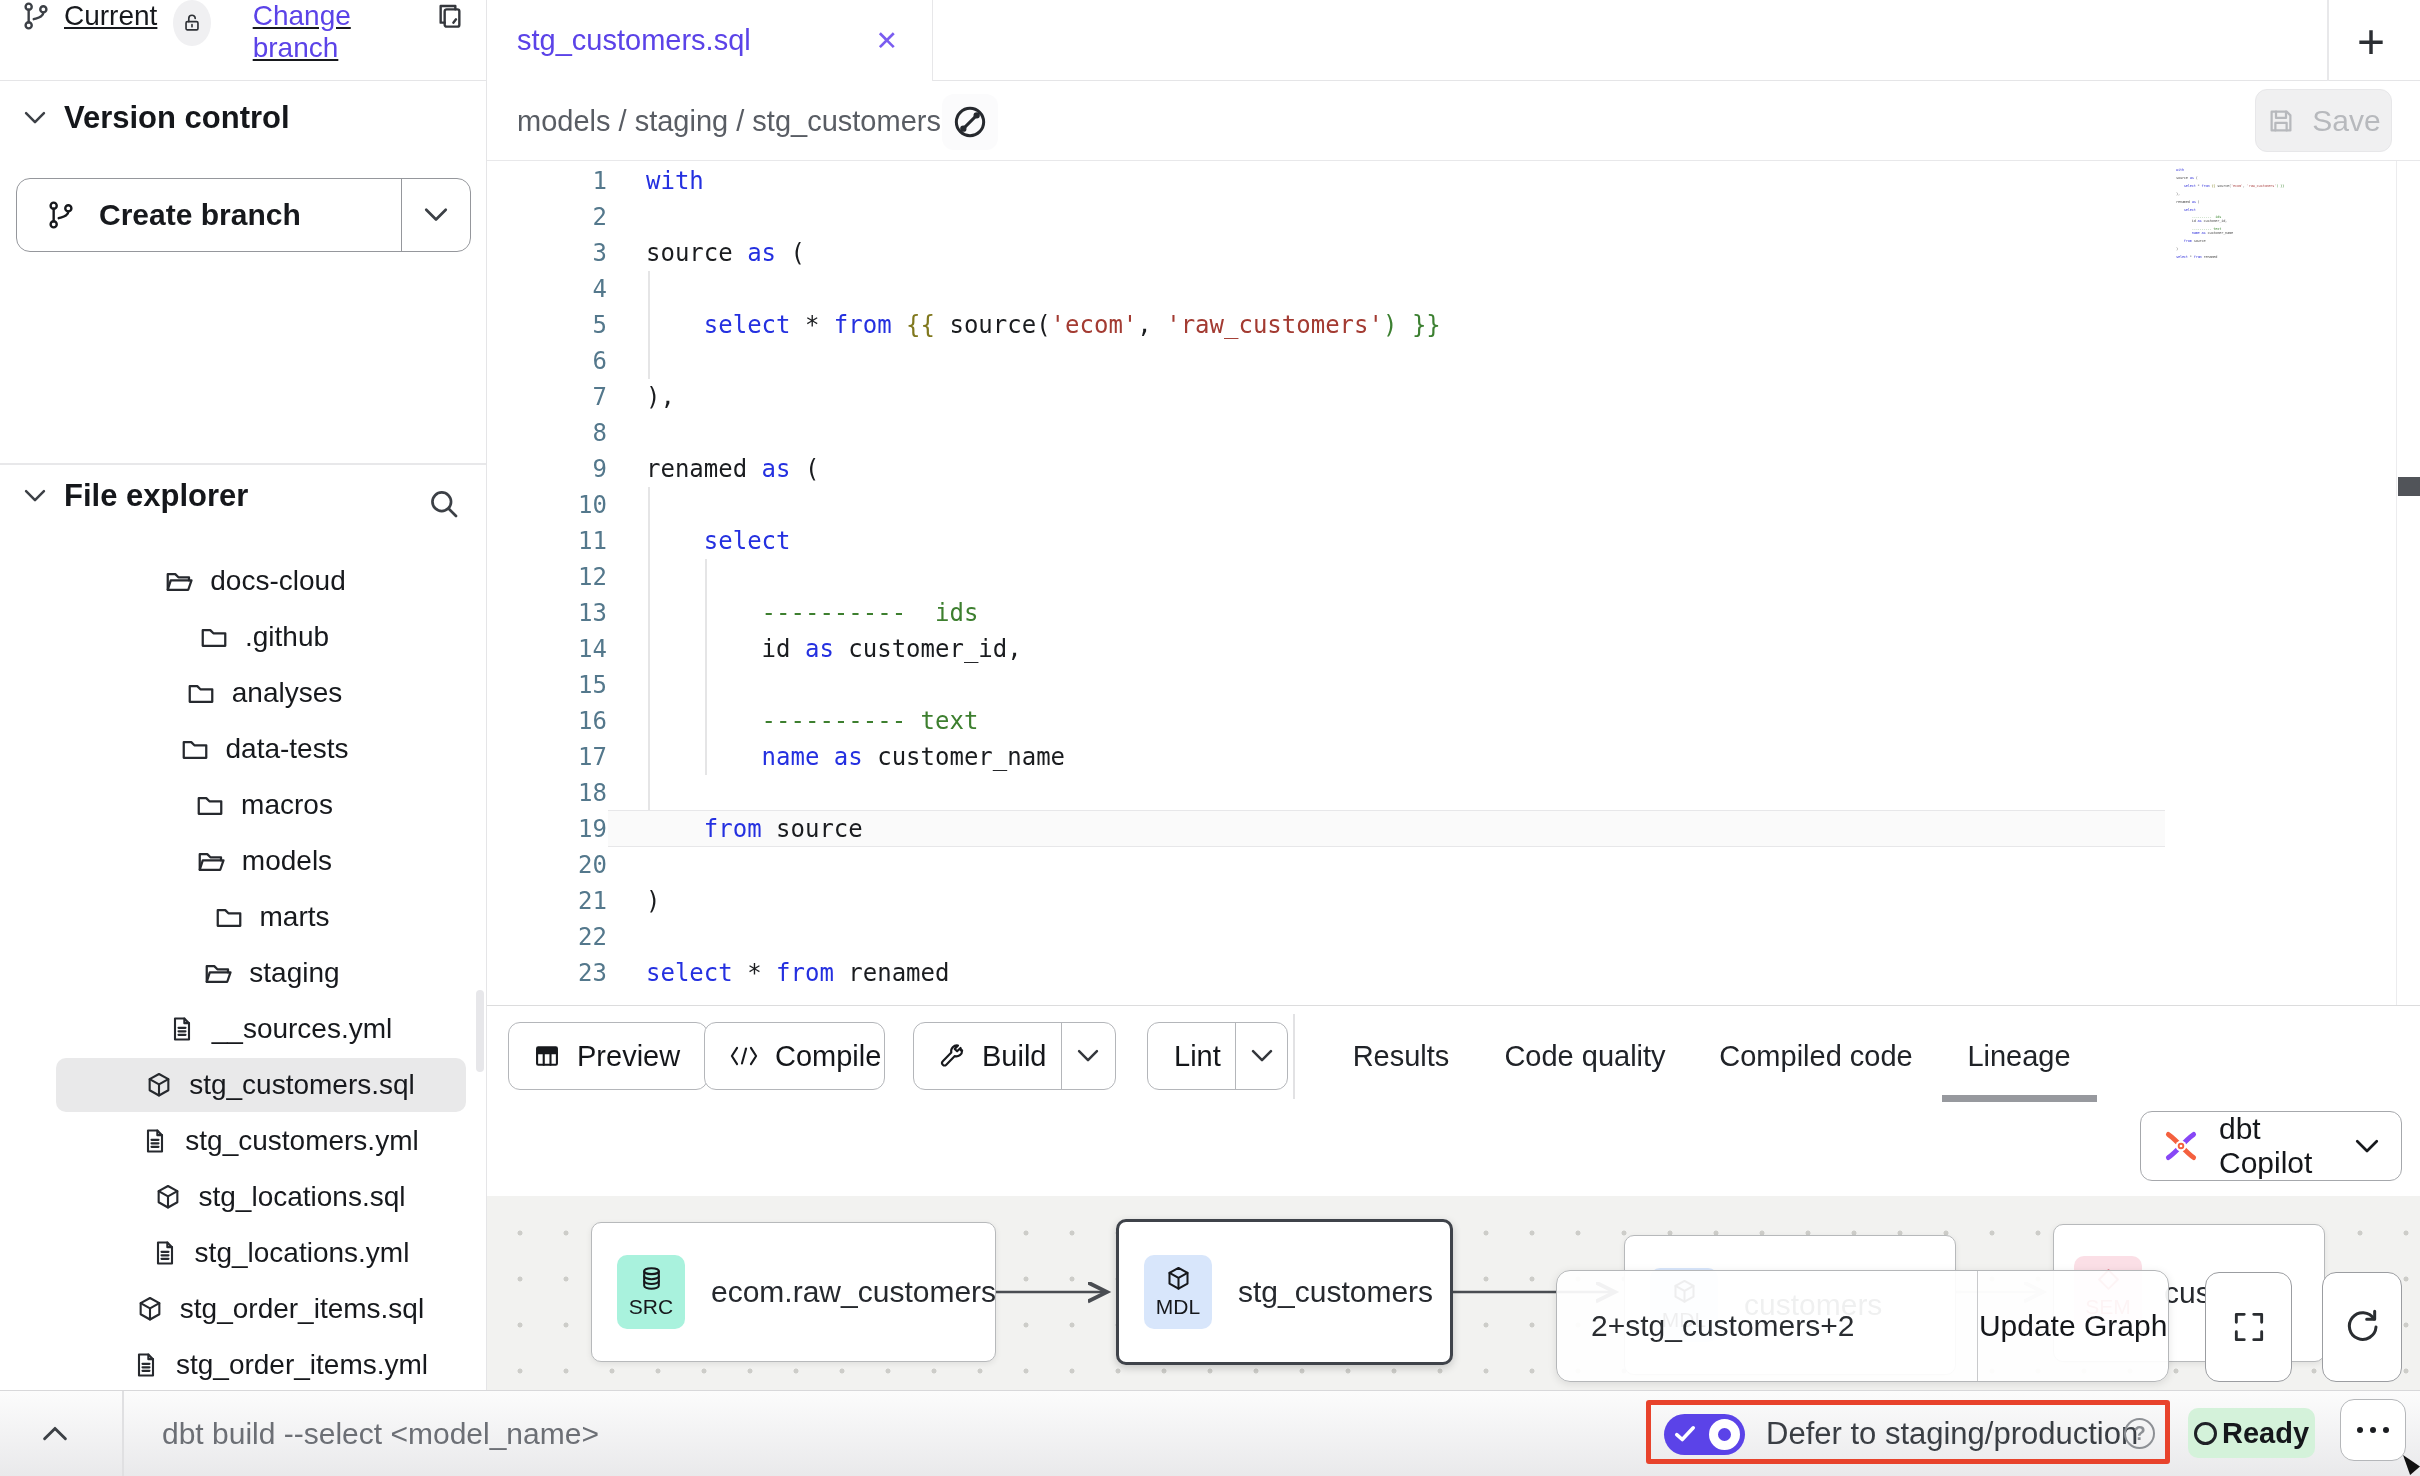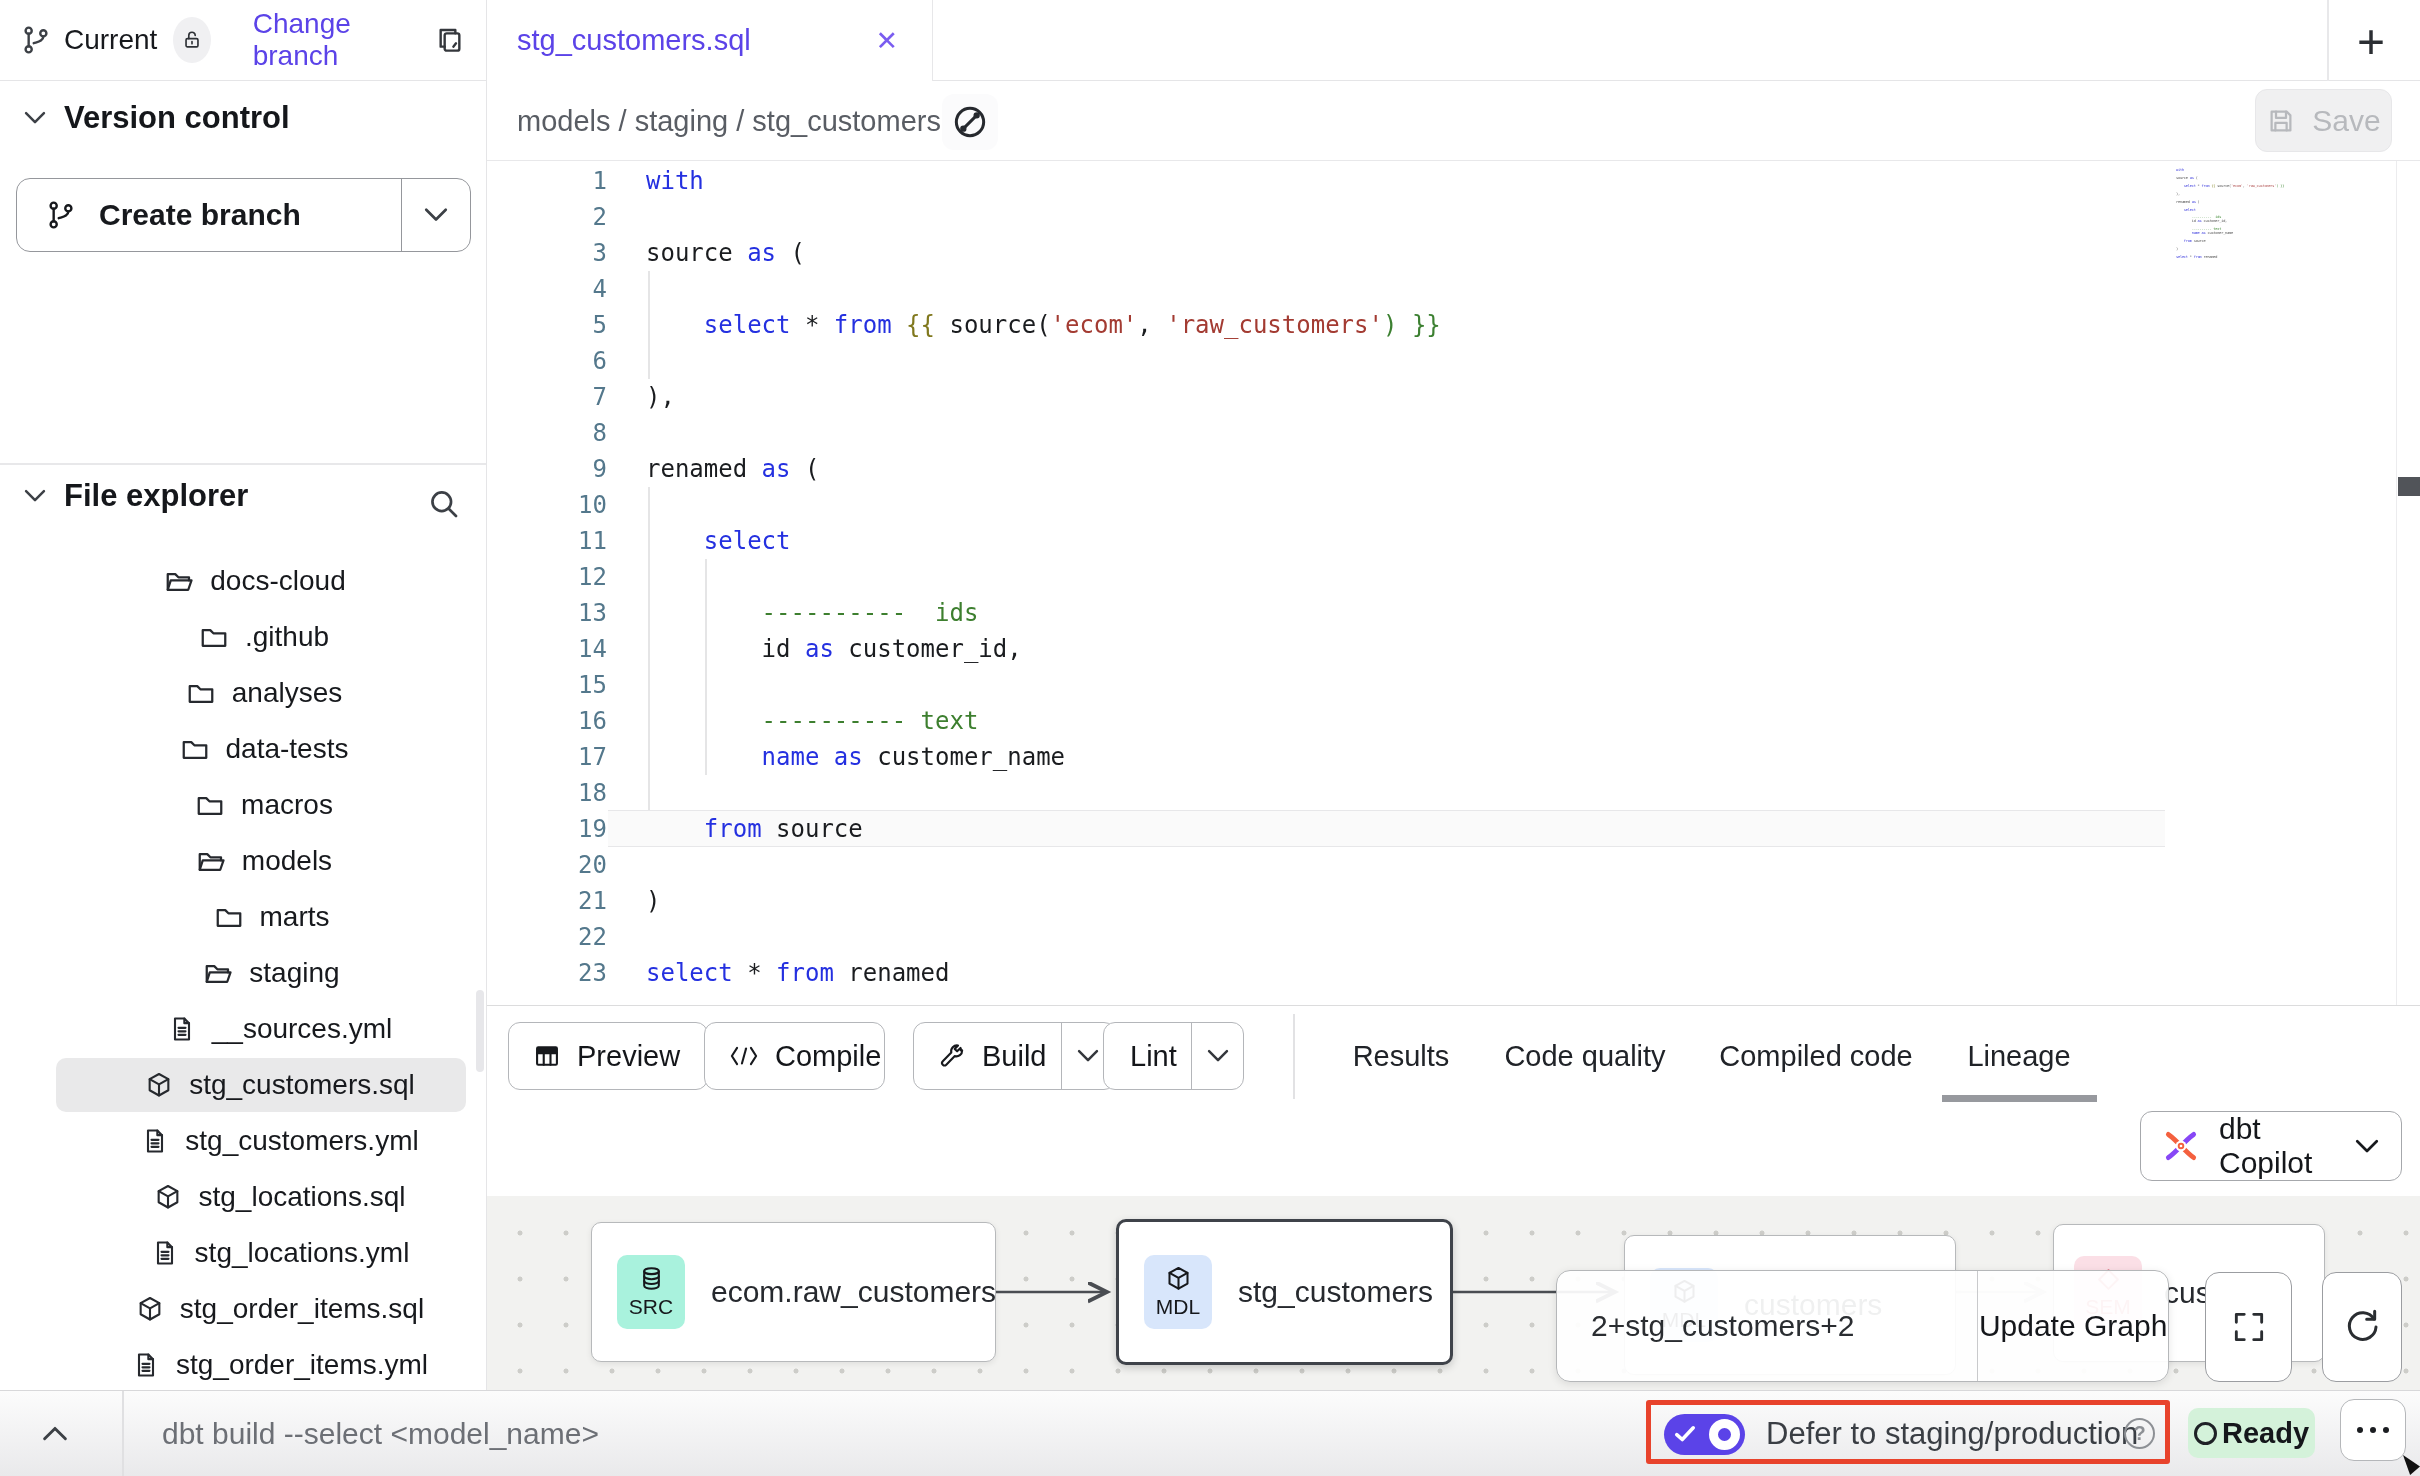--- a/index.html
+++ b/index.html
@@ -6,21 +6,21 @@
   html,body { background:#ffffff; }
   .app {
     position:relative; width:2420px; height:1476px; overflow:hidden;
     font-family:"Liberation Sans", sans-serif; color:#17191d; background:#fff;
   }
   svg { display:block; }
   .ic { stroke:currentColor; fill:none; stroke-width:1.8; stroke-linecap:round; stroke-linejoin:round; }
 
   
   .sidebar { position:absolute; left:0; top:0; width:487px; height:1390px; background:#fff; border-right:1.5px solid #e5e5e7; }
-  .sb-header { position:absolute; left:0; top:0; width:100%; height:81px; display:flex; align-items:center; padding:0 20px; border-bottom:1.5px solid #e5e5e7; }
+  .sb-header { position:absolute; left:0; top:0; width:100%; height:81px; display:flex; padding:0 20px; border-bottom:1.5px solid #e5e5e7;text-decoration:underline; }
   .branch-ic { color:#3c4046; }
   .current-label { margin-left:12px; font-size:28px; color:#17191d; }
   .lock-circle { margin-left:16px; width:46px; height:46px; border-radius:50%; background:#f0f0f2; display:flex; align-items:center; justify-content:center; color:#2e3136; }
   .change-branch { margin-left:42px; font-size:28px; color:#5b43e8; cursor:pointer; }
   .copy-ic { margin-left:26px; color:#34373c; }
 
   .section-head { position:absolute; left:24px; display:flex; align-items:center; gap:18px; font-size:31px; font-weight:700; color:#15171b; }
   .chev { color:#3c4046; }
 
   .create-branch { position:absolute; left:16px; top:178px; width:455px; height:74px; border:1.8px solid #95979c; border-radius:14px; background:#fff; display:flex; align-items:stretch; overflow:hidden; }
@@ -470,21 +470,21 @@
             </svg>
         </span>
         <span class="lbl">Build</span>
         <div class="split-div" style="margin-left:6px;"></div>
         <div class="split-chev">
           <svg width="22" height="14" viewBox="0 0 16 10">
               <polyline class="ic" points="1.5,1.5 8,8 14.5,1.5" stroke-width="2"></polyline>
             </svg>
         </div>
       </div>
-      <div class="tbtn" style="left:616px; width:141px;">
+      <div class="tbtn" style="left:660px; width:141px;">
         <span class="lbl" style="padding-left:26px;">Lint</span>
         <div class="split-div" style="margin-left:6px;"></div>
         <div class="split-chev">
           <svg width="22" height="14" viewBox="0 0 16 10">
               <polyline class="ic" points="1.5,1.5 8,8 14.5,1.5" stroke-width="2"></polyline>
             </svg>
         </div>
       </div>
       <div class="tb-div"></div>
 

